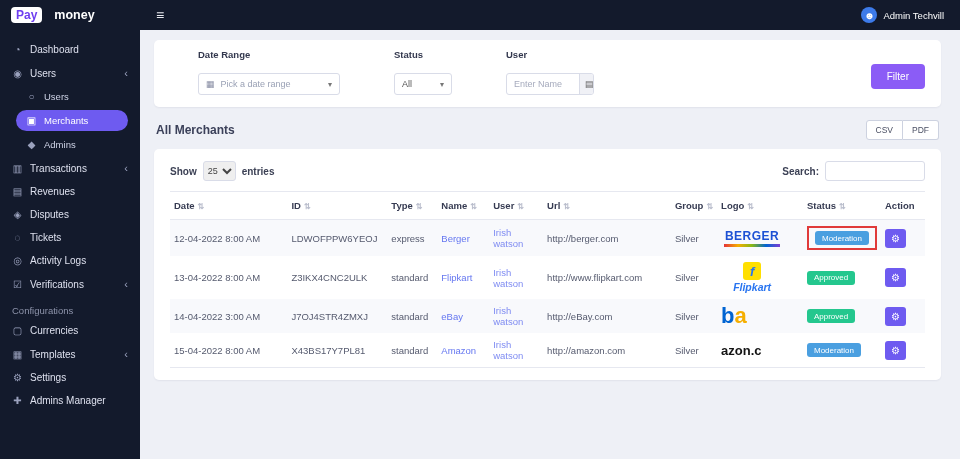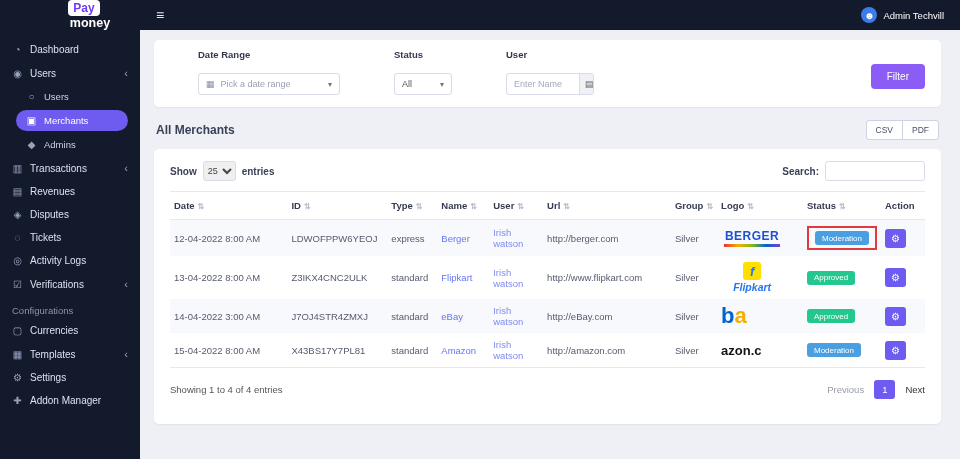--- a/index.html
+++ b/index.html
@@ -1,20 +1,20 @@
 <!DOCTYPE html>
 <html><head>
 <meta charset="utf-8">
 <style>
   * { margin:0; padding:0; box-sizing:border-box; }
   html,body { width:960px; height:459px; overflow:hidden; font-family:"Liberation Sans",sans-serif; background:#eef0f6; position:relative; }
 
   
   .topbar { position:absolute; top:0; left:0; right:0; height:30px; background:#131a2c; display:flex; align-items:center; z-index:10; }
-  .logo-wrap { width:140px; display:flex; align-items:center; padding-left:28px;flex-direction:column; }
+  .logo-wrap { width:140px; display:flex; align-items:center; padding-left:11px; }
   .logo-pay { background:#fff; color:#6e3ef0; font-weight:bold; font-size:12px; padding:1px 5px; border-radius:4px; }
   .logo-money { color:#fff; font-weight:bold; font-size:12.5px; margin-left:12px; }
   .hamburger { color:#e8eaf0; font-size:14px; margin-left:16px; cursor:pointer; }
   .topbar-right { margin-left:auto; display:flex; align-items:center; gap:6px; padding-right:16px; }
   .avatar { width:16px; height:16px; border-radius:50%; background:#3d7bea; color:#fff; font-size:10px; display:flex; align-items:center; justify-content:center; }
   .topbar-user { color:#fff; font-size:9.5px; }
 
   
   .sidebar { position:absolute; top:30px; left:0; bottom:0; width:140px; background:#131a2c; padding-top:8px; }
   .side-item { display:flex; align-items:center; gap:7px; padding:6px 12px; color:#dde0ee; font-size:10px; cursor:pointer; }
@@ -46,21 +46,21 @@
 
   
   .heading-row { display:flex; align-items:center; justify-content:space-between; margin:13px 2px 9px; }
   .page-title { font-size:12px; font-weight:bold; color:#3b4059; }
   .export-group { display:flex; }
   .export-btn { background:#fff; border:1px solid #cdd2e0; color:#4a4f63; font-size:8.5px; padding:4px 9px; cursor:pointer; font-family:inherit; }
   .export-btn.csv { border-radius:3px 0 0 3px; }
   .export-btn.pdf { border-radius:0 3px 3px 0; border-left:none; }
 
   
-  .table-card { padding:12px 16px 25px; }
+  .table-card { padding:12px 16px 12px; }
   .tc-controls { display:flex; align-items:center; justify-content:space-between; font-size:10px; color:#3c4155; margin-bottom:10px; }
   .show-group { display:flex; align-items:center; gap:6px; font-weight:bold; }
   select.page-size { font-size:9px; height:20px; border:1px solid #d9dce8; border-radius:3px; color:#444; font-family:inherit; }
   .search-group { display:flex; align-items:center; gap:6px; font-weight:bold; }
   .search-input { width:100px; height:20px; border:1px solid #d9dce8; border-radius:3px; outline:none; font-family:inherit; padding:0 6px; font-size:9.5px; }
 
   table { width:100%; border-collapse:collapse; }
   th { font-size:9.5px; color:#363b52; text-align:left; padding:8px 4px; border-top:1px solid #e6e8f0; border-bottom:1px solid #e6e8f0; white-space:nowrap; }
   .sort { color:#b9bdcc; font-size:8px; margin-left:3px; }
   td { font-size:9.5px; color:#555a6e; padding:6px 4px; vertical-align:middle; }
@@ -167,21 +167,21 @@
     <span class="si-icon">▦</span>
     <span>Templates</span>
     <span class="chev">‹</span>
   </div>
   <div class="side-item">
     <span class="si-icon">⚙</span>
     <span>Settings</span>
   </div>
   <div class="side-item">
     <span class="si-icon">✚</span>
-    <span>Addon Manager</span>
+    <span>Admins Manager</span>
   </div>
 </div>
 
 <div class="main">
 
   <div class="card filter-card">
     <div class="fgroup">
       <span class="flabel">Date Range</span>
       <div class="control date-control">
         <span class="c-icon">▦</span>
@@ -339,23 +339,15 @@
           <td><span class="badge b-mod">Moderation</span></td>
           <td>
               <button class="action-btn">
                 <span>⚙</span>
               </button>
             </td>
         </tr>
       </tbody>
     </table>
 
-    <div class="tc-footer">
-      <span>Showing 1 to 4 of 4 entries</span>
-      <div class="pagination">
-        <span class="pg-prev">Previous</span>
-        <span class="pg-cur">1</span>
-        <span class="pg-next">Next</span>
-      </div>
-    </div>
   </div>
 
 </div>
 
 </body></html>

